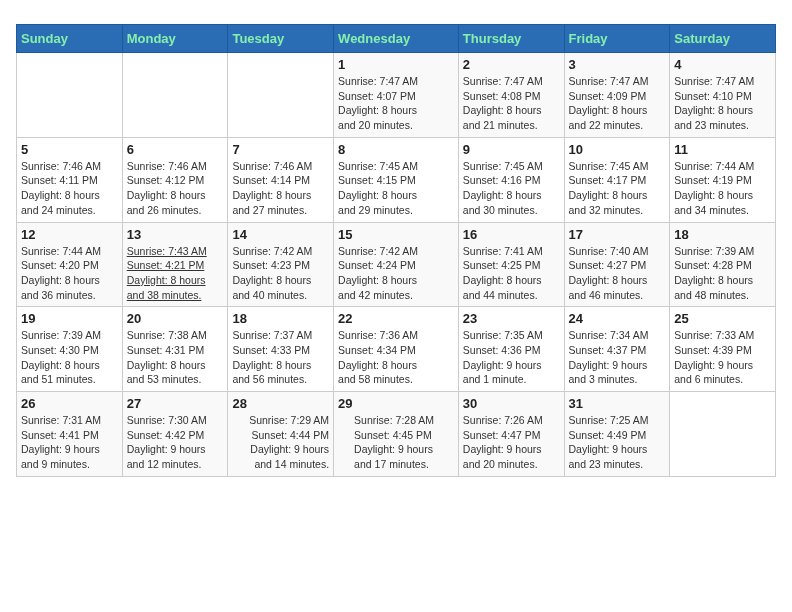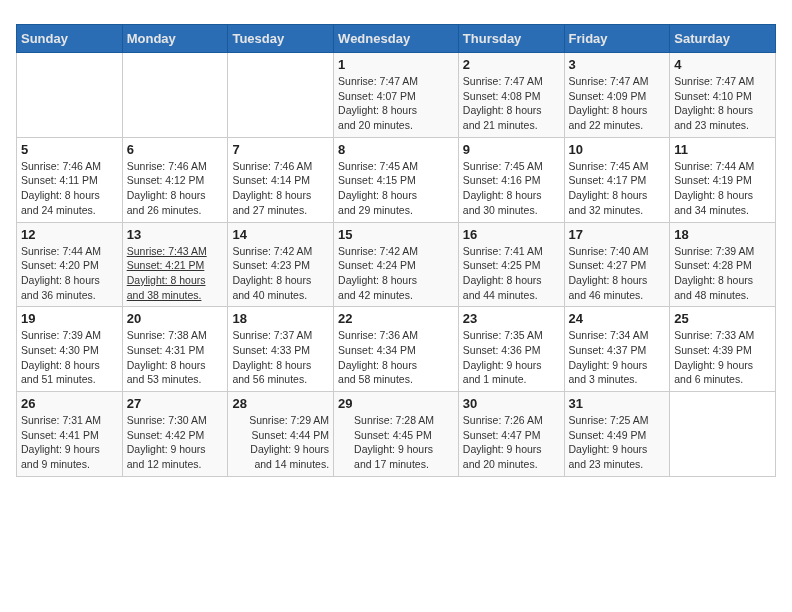--- a/index.html
+++ b/index.html
@@ -52,21 +52,21 @@
       font-size: 15px;
       color: #555;
     }
     table {
       width: 100%;
       border-collapse: collapse;
       font-size: 11px;
     }
     thead tr th {
       background-color: #2a6db5;
-      color: #e5e5e5;
+      color: #86efac;
       padding: 6px 4px;
       text-align: left;
       font-size: 13px;
       font-weight: bold;
       border: 1px solid #1a5a9a;
     }
     tbody tr td {
       border: 1px solid #ccc;
       padding: 4px 4px;
       vertical-align: top;

